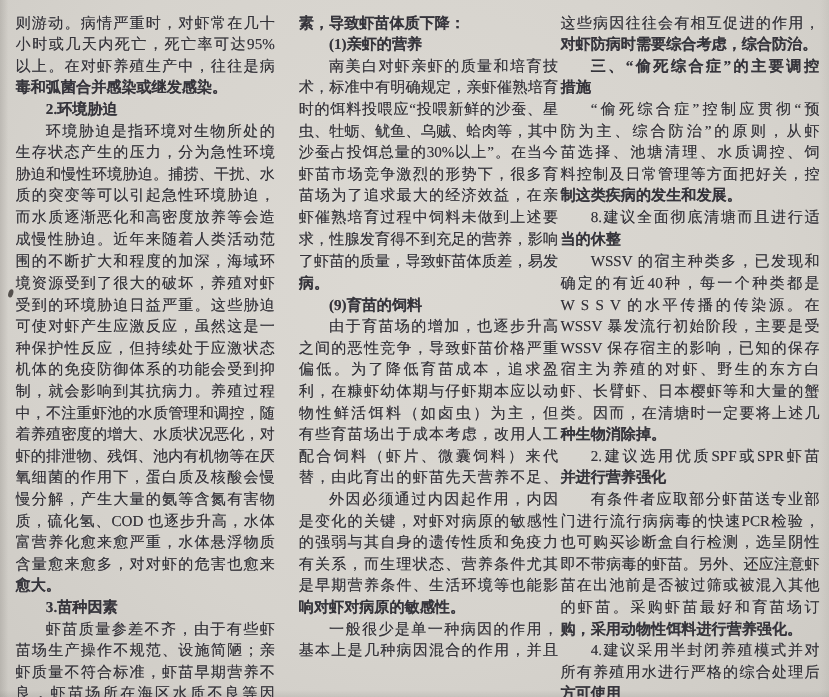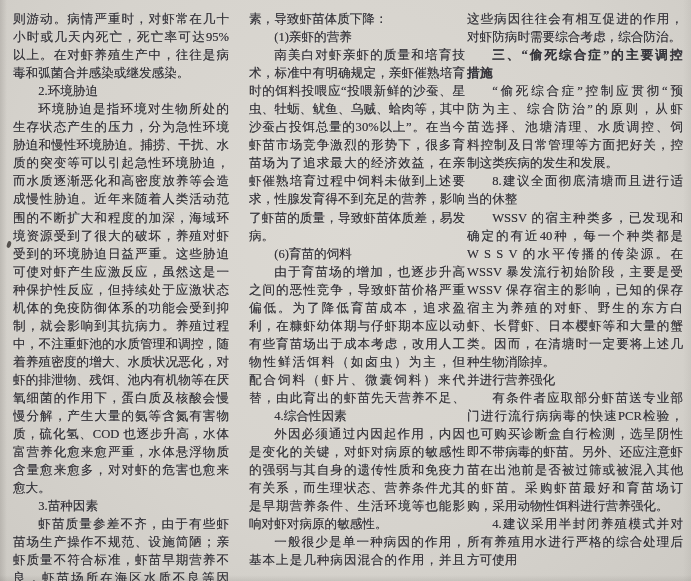--- a/index.html
+++ b/index.html
@@ -21,21 +21,21 @@
   #col-0{left:13px;}
   #col-1{left:249px;}
   #col-2{left:467px;}
   .line{
     font-size:12.6px;height:18.05px;line-height:18.05px;
     text-align:justify;text-align-last:justify;
     overflow:hidden;white-space:normal;
     font-weight:500;
     text-shadow:0 0 0.4px rgba(40,38,45,0.55);
   }
-  .line.end{text-align-last:left;}
+  .line.end{text-align-last:left;font-weight:bold;}
   .line.ind{text-indent:2em;}
   .line.kai{font-weight:bold;letter-spacing:0.5px;}
   .speck{
     position:absolute;left:7px;top:241px;width:4px;height:7px;
     background:#3d3a37;border-radius:45% 55% 50% 50%;
     transform:rotate(18deg);opacity:.85;
   }
 </style>
 </head>
 <body>
@@ -82,30 +82,29 @@
       <div class="line">术，标准中有明确规定，亲虾催熟培育</div>
       <div class="line">时的饵料投喂应“投喂新鲜的沙蚕、星</div>
       <div class="line">虫、牡蛎、鱿鱼、乌贼、蛤肉等，其中</div>
       <div class="line">沙蚕占投饵总量的30%以上”。在当今</div>
       <div class="line">虾苗市场竞争激烈的形势下，很多育</div>
       <div class="line">苗场为了追求最大的经济效益，在亲</div>
       <div class="line">虾催熟培育过程中饲料未做到上述要</div>
       <div class="line">求，性腺发育得不到充足的营养，影响</div>
       <div class="line">了虾苗的质量，导致虾苗体质差，易发</div>
       <div class="line end">病。</div>
-      <div class="line ind end">(6)育苗的饲料</div>
+      <div class="line ind end">(9)育苗的饲料</div>
       <div class="line ind">由于育苗场的增加，也逐步升高</div>
       <div class="line">之间的恶性竞争，导致虾苗价格严重</div>
       <div class="line">偏低。为了降低育苗成本，追求盈</div>
       <div class="line">利，在糠虾幼体期与仔虾期本应以动</div>
+      <div class="line">物性鲜活饵料（如卤虫）为主，但</div>
       <div class="line">有些育苗场出于成本考虑，改用人工</div>
-      <div class="line">物性鲜活饵料（如卤虫）为主，但</div>
       <div class="line">配合饲料（虾片、微囊饲料）来代</div>
       <div class="line">替，由此育出的虾苗先天营养不足、</div>
-      <div class="line ind end">4.综合性因素</div>
       <div class="line ind">外因必须通过内因起作用，内因</div>
       <div class="line">是变化的关键，对虾对病原的敏感性</div>
       <div class="line">的强弱与其自身的遗传性质和免疫力</div>
       <div class="line">有关系，而生理状态、营养条件尤其</div>
       <div class="line">是早期营养条件、生活环境等也能影</div>
       <div class="line end">响对虾对病原的敏感性。</div>
       <div class="line ind">一般很少是单一种病因的作用，</div>
       <div class="line">基本上是几种病因混合的作用，并且</div>
     </div>
   <div class="column" id="col-2">
@@ -122,20 +121,21 @@
       <div class="line end">当的休整</div>
       <div class="line ind">WSSV 的宿主种类多，已发现和</div>
       <div class="line">确定的有近40种，每一个种类都是</div>
       <div class="line">W S S V 的水平传播的传染源。在</div>
       <div class="line">WSSV 暴发流行初始阶段，主要是受</div>
       <div class="line">WSSV 保存宿主的影响，已知的保存</div>
       <div class="line">宿主为养殖的对虾、野生的东方白</div>
       <div class="line">虾、长臂虾、日本樱虾等和大量的蟹</div>
       <div class="line">类。因而，在清塘时一定要将上述几</div>
       <div class="line end">种生物消除掉。</div>
+      <div class="line ind">2.建议选用优质SPF或SPR虾苗</div>
       <div class="line end">并进行营养强化</div>
       <div class="line ind">有条件者应取部分虾苗送专业部</div>
       <div class="line">门进行流行病病毒的快速PCR检验，</div>
       <div class="line">也可购买诊断盒自行检测，选呈阴性</div>
       <div class="line">即不带病毒的虾苗。另外、还应注意虾</div>
       <div class="line">苗在出池前是否被过筛或被混入其他</div>
       <div class="line">的虾苗。采购虾苗最好和育苗场订</div>
       <div class="line end">购，采用动物性饵料进行营养强化。</div>
       <div class="line ind">4.建议采用半封闭养殖模式并对</div>
       <div class="line">所有养殖用水进行严格的综合处理后</div>

